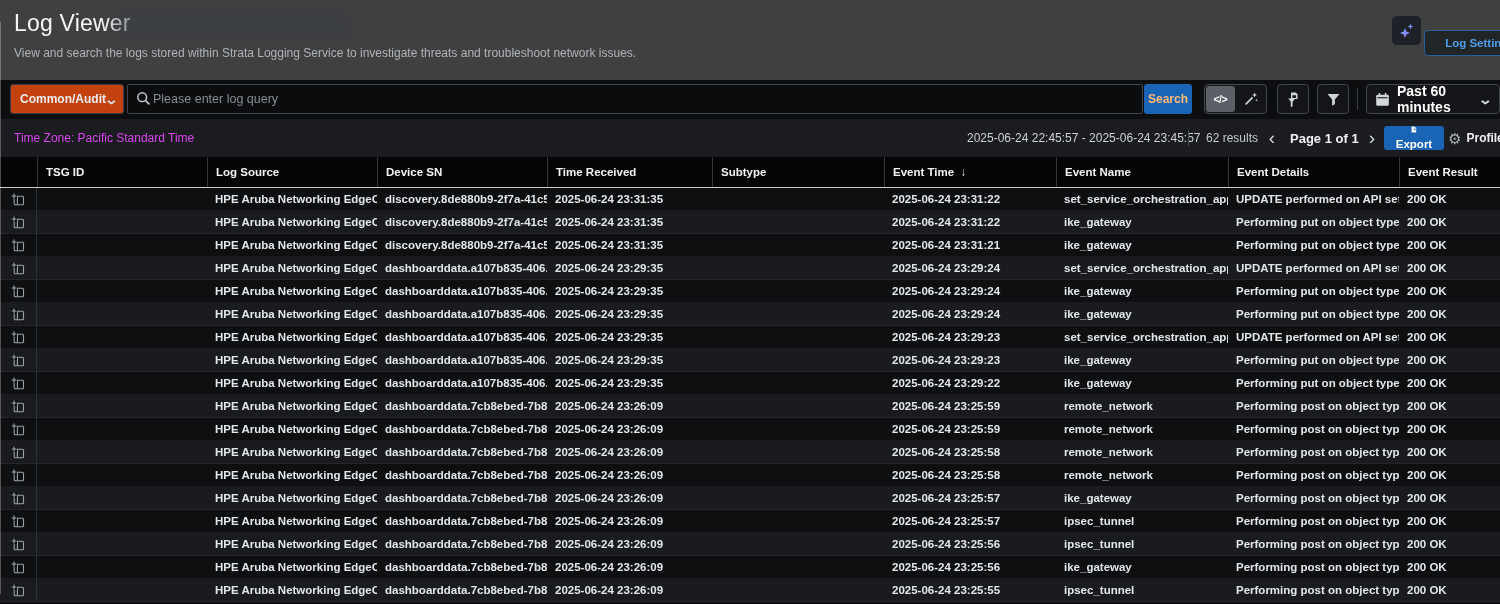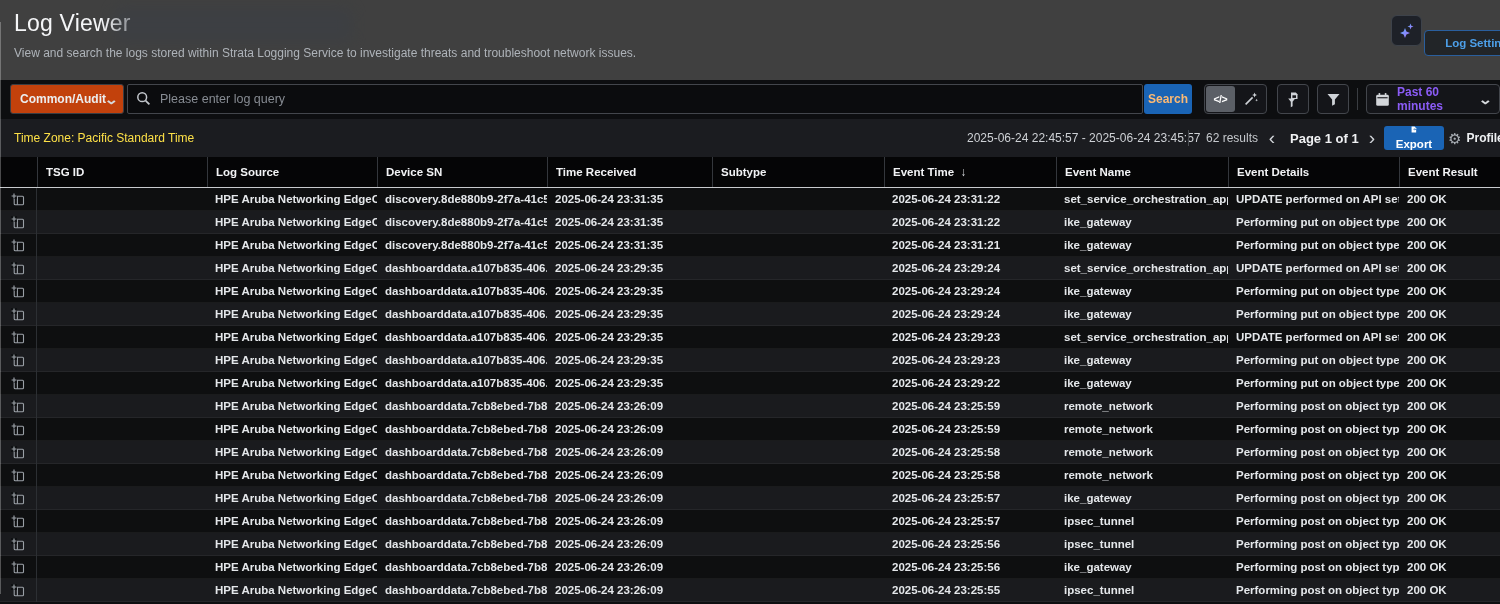--- a/index.html
+++ b/index.html
@@ -15,38 +15,38 @@
   .ai-btn { position:absolute; left:1391px; top:15px; width:31px; height:31px; background:#1e2128; border:1px solid #3d424a; border-radius:6px; display:flex; align-items:center; justify-content:center; cursor:pointer; }
   .log-settings-btn { position:absolute; left:1424px; top:30px; width:112px; height:26px; background:rgba(10,14,20,.55); border:1px solid #2a5f9e; border-radius:4px; color:#4d9fe8; font-size:11.5px; font-weight:700; text-align:center; line-height:24px; cursor:pointer; font-family:"Liberation Sans", sans-serif; }
 
   
   .search-band { position:absolute; left:0; top:80px; width:1500px; height:39px; background:#0d0e10; }
   .log-type { position:absolute; left:10px; top:4px; width:114px; height:30px; background:#c2410c; border:1px solid #3a3d43; border-radius:3px; display:flex; align-items:center; justify-content:space-between; padding:0 9px; cursor:pointer; }
   .log-type .lbl { color:#eceef0; font-size:12px; font-weight:700; }
   .chev { color:#d6d9dd; font-size:13px; font-weight:700; line-height:1; transform:scaleX(1.35); }
   .query-wrap { position:absolute; left:127px; top:4px; width:1016px; height:30px; }
   .query-wrap svg { position:absolute; left:9px; top:7px; }
-  .query-input { width:100%; height:100%; background:#0b0c0e; border:1px solid #43464c; border-radius:2px; color:#e8eaec; font-size:12.5px; padding:0 10px 0 32px; outline:none; font-family:"Liberation Sans", sans-serif; }
+  .query-input { width:100%; height:100%; background:#0b0c0e; border:1px solid #43464c; border-radius:2px; color:#e8eaec; font-size:12.5px; padding:0 10px 0 25px; outline:none; font-family:"Liberation Sans", sans-serif; }
   .query-input::placeholder { color:#878c93; }
   .search-btn { position:absolute; left:1144px; top:4px; width:48px; height:30px; background:#1a64b5; border:none; border-radius:3px; color:#fdba74; font-size:12px; font-weight:700; cursor:pointer; font-family:"Liberation Sans", sans-serif; }
   .toggle-group { position:absolute; left:1204px; top:4px; width:63px; height:30px; border:1px solid #43464c; border-radius:4px; background:#141519; display:flex; align-items:center; }
   .toggle-slot { width:29px; height:26px; margin:1px; display:flex; align-items:center; justify-content:center; border-radius:3px; cursor:pointer; }
   .toggle-slot.active { background:#5b5f66; }
   .code-glyph { color:#ffffff; font-size:10.5px; font-weight:700; letter-spacing:-.5px; }
   .sq-btn { position:absolute; top:4px; width:32px; height:30px; background:#141519; border:1px solid #43464c; border-radius:4px; display:flex; align-items:center; justify-content:center; cursor:pointer; }
   .sq-btn.savefilter { left:1277px; }
   .sq-btn.filter { left:1317px; }
   .v-div { position:absolute; left:1357px; top:8px; width:1px; height:22px; background:#3a3d42; }
   .range-btn { position:absolute; left:1366px; top:4px; width:134px; height:30px; background:#141519; border:1px solid #43464c; border-radius:4px; display:flex; align-items:center; gap:7px; padding:0 8px; cursor:pointer; }
-  .range-btn .lbl { color:#8b5cf6; font-size:12px; font-weight:700; flex:1; }
+  .range-btn .lbl { color:#ffffff; font-size:14px; font-weight:700; flex:1; }
 
   
   .status-band { position:absolute; left:0; top:119px; width:1500px; height:38px; background:#1b1c20; }
   .status-band > * { position:absolute; top:0; height:38px; display:flex; align-items:center; }
-  .tz { left:14px; color:#fde047; font-size:12px; }
+  .tz { left:14px; color:#d946ef; font-size:12px; }
   .timespan { left:967px; color:#ced1d5; font-size:12px; }
   .st-div { left:1188px; top:11px !important; height:16px !important; width:1px; background:#4a4d52; }
   .results { left:1206px; color:#c6c9cd; font-size:12px; }
   .pg-chev { font-size:19px; color:#d2d5d9; cursor:pointer; width:16px; justify-content:center; }
   .pg-prev { left:1264px; }
   .pg-next { left:1364px; }
   .pg-label { left:1290px; color:#f0f1f3; font-size:13px; font-weight:600; }
   .export-btn { left:1384px; top:7px !important; height:24px !important; width:60px; background:#1a64b5; border:none; border-radius:3px; color:#fff; font-size:11.5px; font-weight:700; display:flex; align-items:center; justify-content:center; gap:5px; cursor:pointer; font-family:"Liberation Sans", sans-serif;flex-direction:column; }
   .gear-profile { left:1448px; gap:5px; cursor:pointer; }
   .gear { color:#a9aeb4; font-size:15px; line-height:1; }

